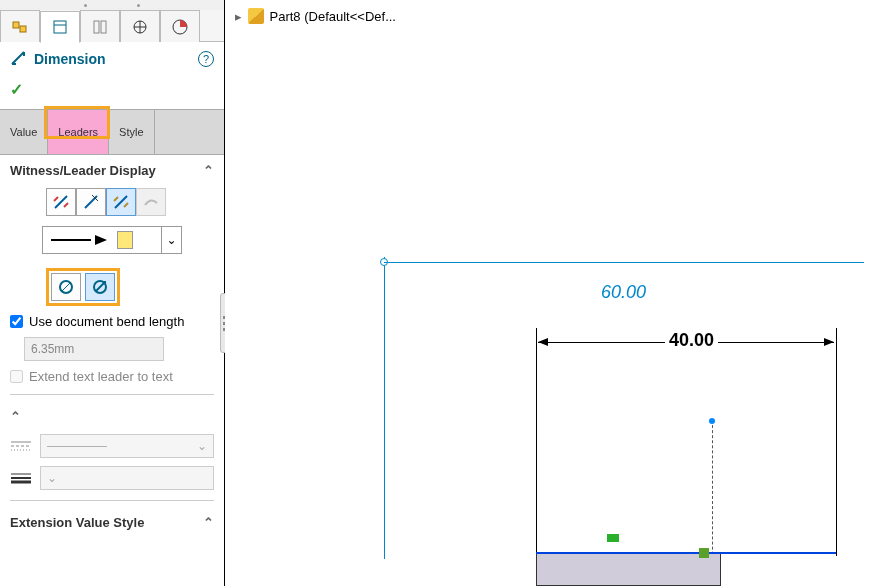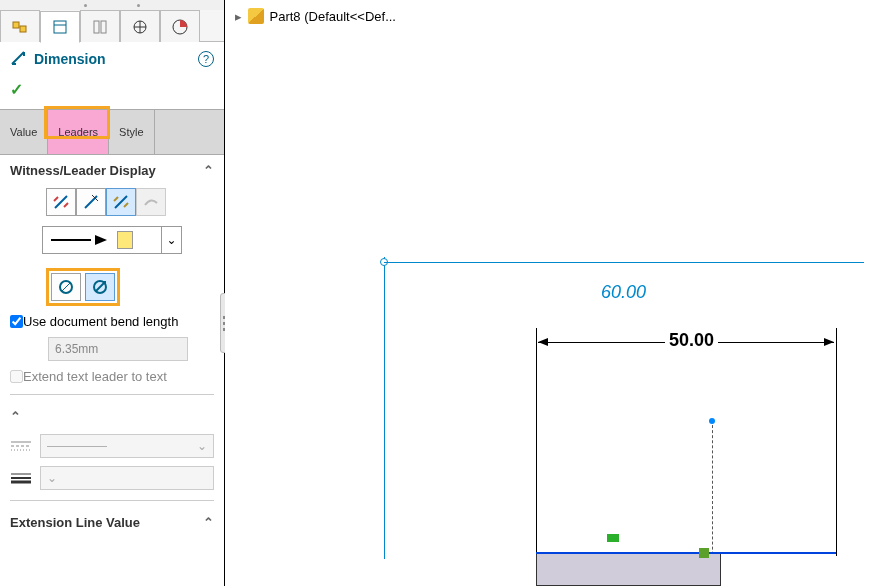--- a/index.html
+++ b/index.html
@@ -41,25 +41,25 @@
 .arrow-line { width: 40px; height: 2px; background: #000; }
 .arrow-head { width: 0; height: 0; border-left: 12px solid #000; border-top: 5px solid transparent; border-bottom: 5px solid transparent; }
 .arrow-doc { width: 16px; height: 18px; background: #ffe87a; border: 1px solid #999; margin-left: 6px; }
 .arrow-dd { width: 20px; border-left: 1px solid #999; display:flex; align-items:center; justify-content:center; height: 100%; }
 
 .circle-row { display: flex; gap: 4px; margin: 8px 0 4px 46px; }
 .circle-hl { border: 3px solid #f5a623; padding: 2px; display: flex; gap: 4px; }
 .cbtn { width: 30px; height: 28px; border: 1px solid #a0a0a0; display: flex; align-items: center; justify-content: center; background: #fdfdfd; cursor: pointer; }
 .cbtn.active { background: #d6eaff; border-color: #5a9bd5; }
 
-.chk-row { display: flex; padding: 4px 10px; font-size: 13px; }
+.chk-row { display: flex; gap: 6px; padding: 4px 10px; font-size: 13px; }
 .chk-row.disabled { color: #888; }
 .chk-row input { cursor: pointer; }
 
-.input-row { padding: 4px 10px 4px 48px; }
+.input-row { padding: 4px 10px 4px 24px; }
 .input-row input { width: 140px; height: 24px; border: 1px solid #ccc; background: #f0f0f0; padding: 0 6px; font-size: 12px; color: #888; }
 
 .style-row { display: flex; align-items: center; gap: 8px; padding: 4px 10px; }
 .style-row .sicon { width: 22px; display:flex; justify-content:center; }
 .style-sel { flex:1; height: 24px; border: 1px solid #ccc; background:#f5f5f5; display:flex; align-items:center; padding:0 6px; font-size:12px; color:#aaa; cursor:pointer; }
 .divider { height: 1px; background: #ccc; margin: 6px 10px; }
 
 .panel-splitter { position: absolute; right: -4px; top: 50%; width: 8px; height: 60px; background: #e8e8e8; border: 1px solid #bbb; border-radius: 3px; display:flex; flex-direction:column; align-items:center; justify-content:center; gap:3px; }
 .panel-splitter div { width:3px; height:3px; background:#888; }
 
@@ -245,21 +245,21 @@
             <line x1="0" y1="11" x2="20" y2="11" stroke="#333" stroke-width="3"></line>
           </svg>
         </div>
       <div class="style-sel">
           <span>⌄</span>
         </div>
     </div>
 
     <div class="divider"></div>
     <div class="section-header">
-      <span>Extension Line Value</span>
+      <span>Extension Value Style</span>
       <span class="chev">⌃</span>
     </div>
 
     <div class="panel-splitter">
         <div></div>
         <div></div>
         <div></div>
       </div>
   </div>
 
@@ -276,21 +276,21 @@
       <div class="dim-line" style="left:159px; top:262px; width:480px;"></div>
       <div class="dim-text" style="left:372px; top:250px;margin-top:32px;">60.00</div>
     </div>
 
     <div>
       <div class="ext-line" style="left:311px; top:328px; height:228px;"></div>
       <div class="ext-line" style="left:611px; top:328px; height:228px;"></div>
       <div class="dim-line" style="left:313px; top:342px; width:296px;"></div>
       <div class="dim-arrow-l" style="left:313px; top:338px;"></div>
       <div class="dim-arrow-r" style="left:599px; top:338px;"></div>
-      <div class="dim-text" style="left:440px; top:330px;">50.00</div>
+      <div class="dim-text" style="left:440px; top:330px;">40.00</div>
     </div>
 
     <div class="centerline" style="left:487px; top:420px; height:160px; border-left:1px solid #555; border-left-style:dashed;"></div>
     <div class="blue-point" style="left:484px; top:418px;"></div>
 
     <div class="rect-shape" style="left:311px; top:552px; width:185px; height:34px; border-top:2px solid #0044dd;"></div>
     <div style="position:absolute; left:311px; top:552px; width:300px; height:2px; background:#0044dd;"></div>
 
     <div class="green-marker" style="left:382px; top:534px;"></div>
     <div class="green-marker" style="left:474px; top:548px; width:10px; height:10px; background:#5aa02b;"></div>

